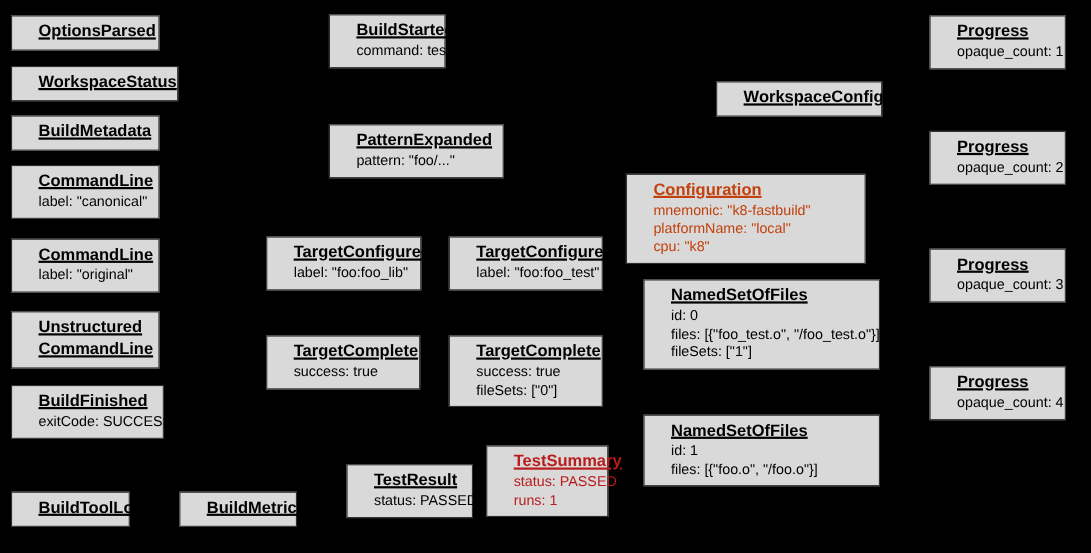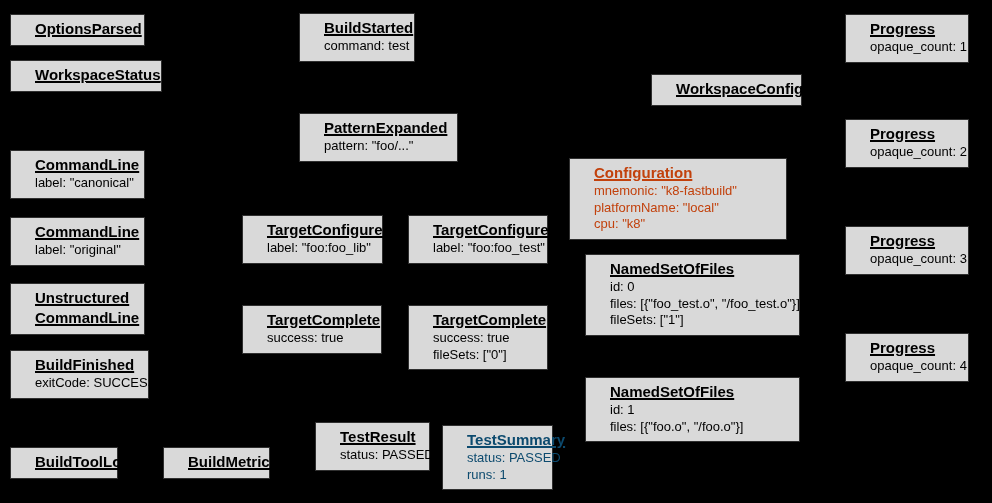--- a/index.html
+++ b/index.html
@@ -40,20 +40,23 @@
 </head>
 <body>
 
 <div id="diagram" style="background: rgb(0, 0, 0);">
     <div class="node" style="left: 10px; top: 14px; width: 135px; background: rgb(217, 217, 217); border-color: rgb(47, 47, 47); color: rgb(0, 0, 0);">
       <div class="node-title">OptionsParsed</div>
     </div>
     <div class="node" style="left: 10px; top: 60px; width: 152px; background: rgb(217, 217, 217); border-color: rgb(47, 47, 47); color: rgb(0, 0, 0); text-decoration: underline;">
       <div class="node-title">WorkspaceStatus</div>
     </div>
+    <div class="node" style="left: 10px; top: 105px; width: 135px; background: rgb(217, 217, 217); border-color: rgb(47, 47, 47); color: rgb(0, 0, 0);">
+      <div class="node-title">BuildMetadata</div>
+    </div>
     <div class="node" style="left: 10px; top: 150px; width: 135px; background: rgb(217, 217, 217); border-color: rgb(47, 47, 47); color: rgb(0, 0, 0);">
       <div class="node-title">CommandLine</div>
       <div class="node-line">label: "canonical"</div>
     </div>
     <div class="node" style="left: 10px; top: 217px; width: 135px; background: rgb(217, 217, 217); border-color: rgb(47, 47, 47); color: rgb(0, 0, 0);">
       <div class="node-title">CommandLine</div>
       <div class="node-line">label: "original"</div>
     </div>
     <div class="node" style="left: 10px; top: 283px; width: 135px; background: rgb(217, 217, 217); border-color: rgb(47, 47, 47); color: rgb(0, 0, 0);">
       <div class="node-title">Unstructured
@@ -62,21 +65,21 @@
     <div class="node" style="left: 10px; top: 350px; width: 139px; background: rgb(217, 217, 217); border-color: rgb(47, 47, 47); color: rgb(0, 0, 0);">
       <div class="node-title">BuildFinished</div>
       <div class="node-line">exitCode: SUCCESS</div>
     </div>
     <div class="node" style="left: 10px; top: 447px; width: 108px; background: rgb(217, 217, 217); border-color: rgb(47, 47, 47); color: rgb(0, 0, 0);">
       <div class="node-title">BuildToolLogs</div>
     </div>
     <div class="node" style="left: 163px; top: 447px; width: 107px; background: rgb(217, 217, 217); border-color: rgb(47, 47, 47); color: rgb(0, 0, 0);">
       <div class="node-title">BuildMetrics</div>
     </div>
-    <div class="node" style="left: 299px; top: 13px; width: 116px; background: rgb(217, 217, 217); border-color: rgb(47, 47, 47); color: rgb(0, 0, 0);">
+    <div class="node" style="left: 299px; top: 13px; width: 106px; background: rgb(217, 217, 217); border-color: rgb(47, 47, 47); color: rgb(0, 0, 0);">
       <div class="node-title">BuildStarted</div>
       <div class="node-line">command: test</div>
     </div>
     <div class="node" style="left: 299px; top: 113px; width: 159px; background: rgb(217, 217, 217); border-color: rgb(47, 47, 47); color: rgb(0, 0, 0);">
       <div class="node-title">PatternExpanded</div>
       <div class="node-line">pattern: "foo/..."</div>
     </div>
     <div class="node" style="left: 242px; top: 215px; width: 141px; background: rgb(217, 217, 217); border-color: rgb(47, 47, 47); color: rgb(0, 0, 0);">
       <div class="node-title">TargetConfigured</div>
       <div class="node-line">label: "foo:foo_lib"</div>
@@ -91,21 +94,21 @@
     </div>
     <div class="node" style="left: 408px; top: 305px; width: 140px; background: rgb(217, 217, 217); border-color: rgb(47, 47, 47); color: rgb(0, 0, 0);">
       <div class="node-title">TargetComplete</div>
       <div class="node-line">success: true</div>
       <div class="node-line">fileSets: ["0"]</div>
     </div>
     <div class="node" style="left: 315px; top: 422px; width: 115px; background: rgb(217, 217, 217); border-color: rgb(47, 47, 47); color: rgb(0, 0, 0);">
       <div class="node-title">TestResult</div>
       <div class="node-line">status: PASSED</div>
     </div>
-    <div class="node" style="left: 442px; top: 425px; width: 111px; background: rgb(217, 217, 217); border-color: rgb(47, 47, 47); color: #0c4a6e;">
+    <div class="node" style="left: 442px; top: 405px; width: 111px; background: rgb(217, 217, 217); border-color: rgb(47, 47, 47); color: #b91c1c;">
       <div class="node-title">TestSummary</div>
       <div class="node-line">status: PASSED</div>
       <div class="node-line">runs: 1</div>
     </div>
     <div class="node" style="left: 651px; top: 74px; width: 151px; background: rgb(217, 217, 217); border-color: rgb(47, 47, 47); color: rgb(0, 0, 0);">
       <div class="node-title">WorkspaceConfig</div>
     </div>
     <div class="node" style="left: 569px; top: 158px; width: 218px; background: rgb(217, 217, 217); border-color: rgb(47, 47, 47); color: #c2410c;">
       <div class="node-title">Configuration</div>
       <div class="node-line">mnemonic: "k8-fastbuild"</div>

